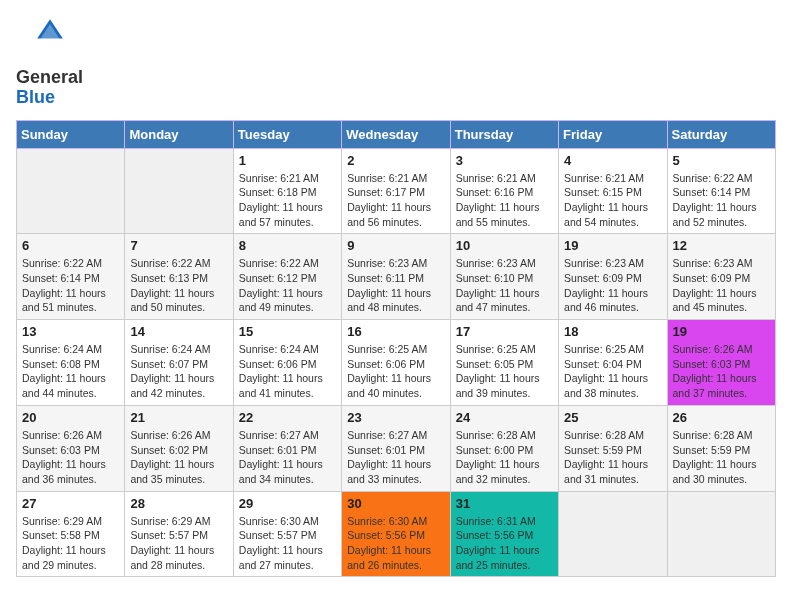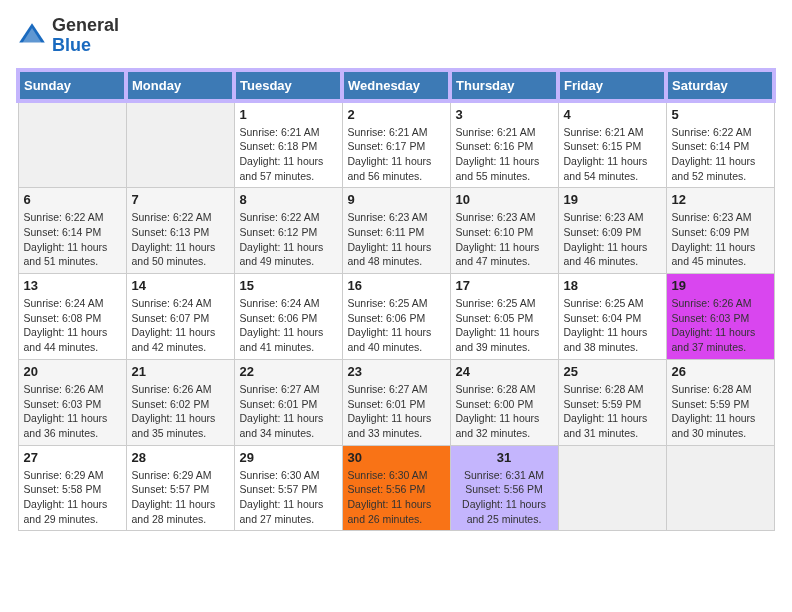--- a/index.html
+++ b/index.html
@@ -12,21 +12,22 @@
     }
     .header {
       display: flex;
       justify-content: space-between;
       align-items: flex-start;
       margin-bottom: 12px;
     }
     .logo {
       display: flex;
       align-items: center;
-      gap: 4px;
+      gap: 20px;
+      flex-direction: column;
     }
     .logo-text {
       font-size: 18px;
       font-weight: bold;
       line-height: 1.1;
     }
     .logo-general { color: #333; }
     .logo-blue { color: #1a6abf; }
     .logo-icon {
       width: 32px;
@@ -49,21 +50,21 @@
       border-collapse: collapse;
       font-size: 11px;
     }
     .calendar thead th {
       background: #3d7ab5;
       color: #fff;
       padding: 6px 4px;
       text-align: left;
       font-size: 13px;
       font-weight: bold;
-      border: 4px solid #c4b5fd;
+      border: 1px solid #c4b5fd;
       margin-top: 40px;
     }
     .calendar tbody td {
       border: 1px solid #ccc;
       vertical-align: top;
       padding: 4px 5px;
       width: 108px;
       min-height: 80px;
       background: #fff;
     }
@@ -246,21 +247,21 @@
           <div class="day-info">Sunrise: 6:29 AM<br>Sunset: 5:57 PM<br>Daylight: 11 hours and 28 minutes.</div>
         </td>
         <td style="background: rgb(255, 255, 255);">
           <span class="day-num">29</span>
           <div class="day-info">Sunrise: 6:30 AM<br>Sunset: 5:57 PM<br>Daylight: 11 hours and 27 minutes.</div>
         </td>
         <td style="background: #f97316;">
           <span class="day-num">30</span>
           <div class="day-info">Sunrise: 6:30 AM<br>Sunset: 5:56 PM<br>Daylight: 11 hours and 26 minutes.</div>
         </td>
-        <td style="background: #c4b5fd; text-align: center;">
+        <td style="background: #14b8a6;">
           <span class="day-num">31</span>
           <div class="day-info">Sunrise: 6:31 AM<br>Sunset: 5:56 PM<br>Daylight: 11 hours and 25 minutes.</div>
         </td>
         <td class="empty-cell" style="background: rgb(235, 235, 235);"></td>
         <td class="empty-cell" style="background: rgb(235, 235, 235);"></td>
       </tr>
     </tbody>
 </table>
 
 </body></html>

